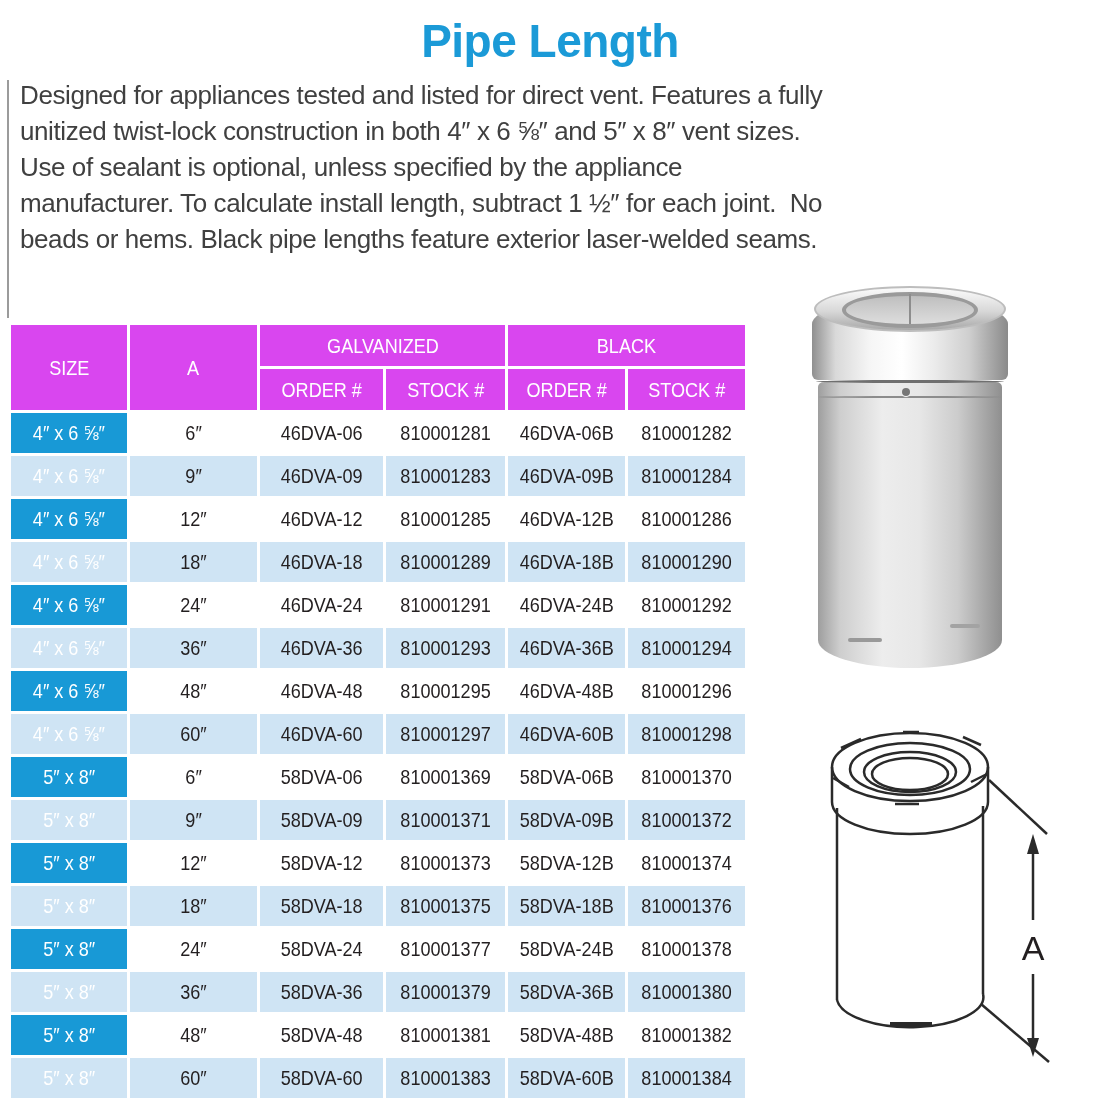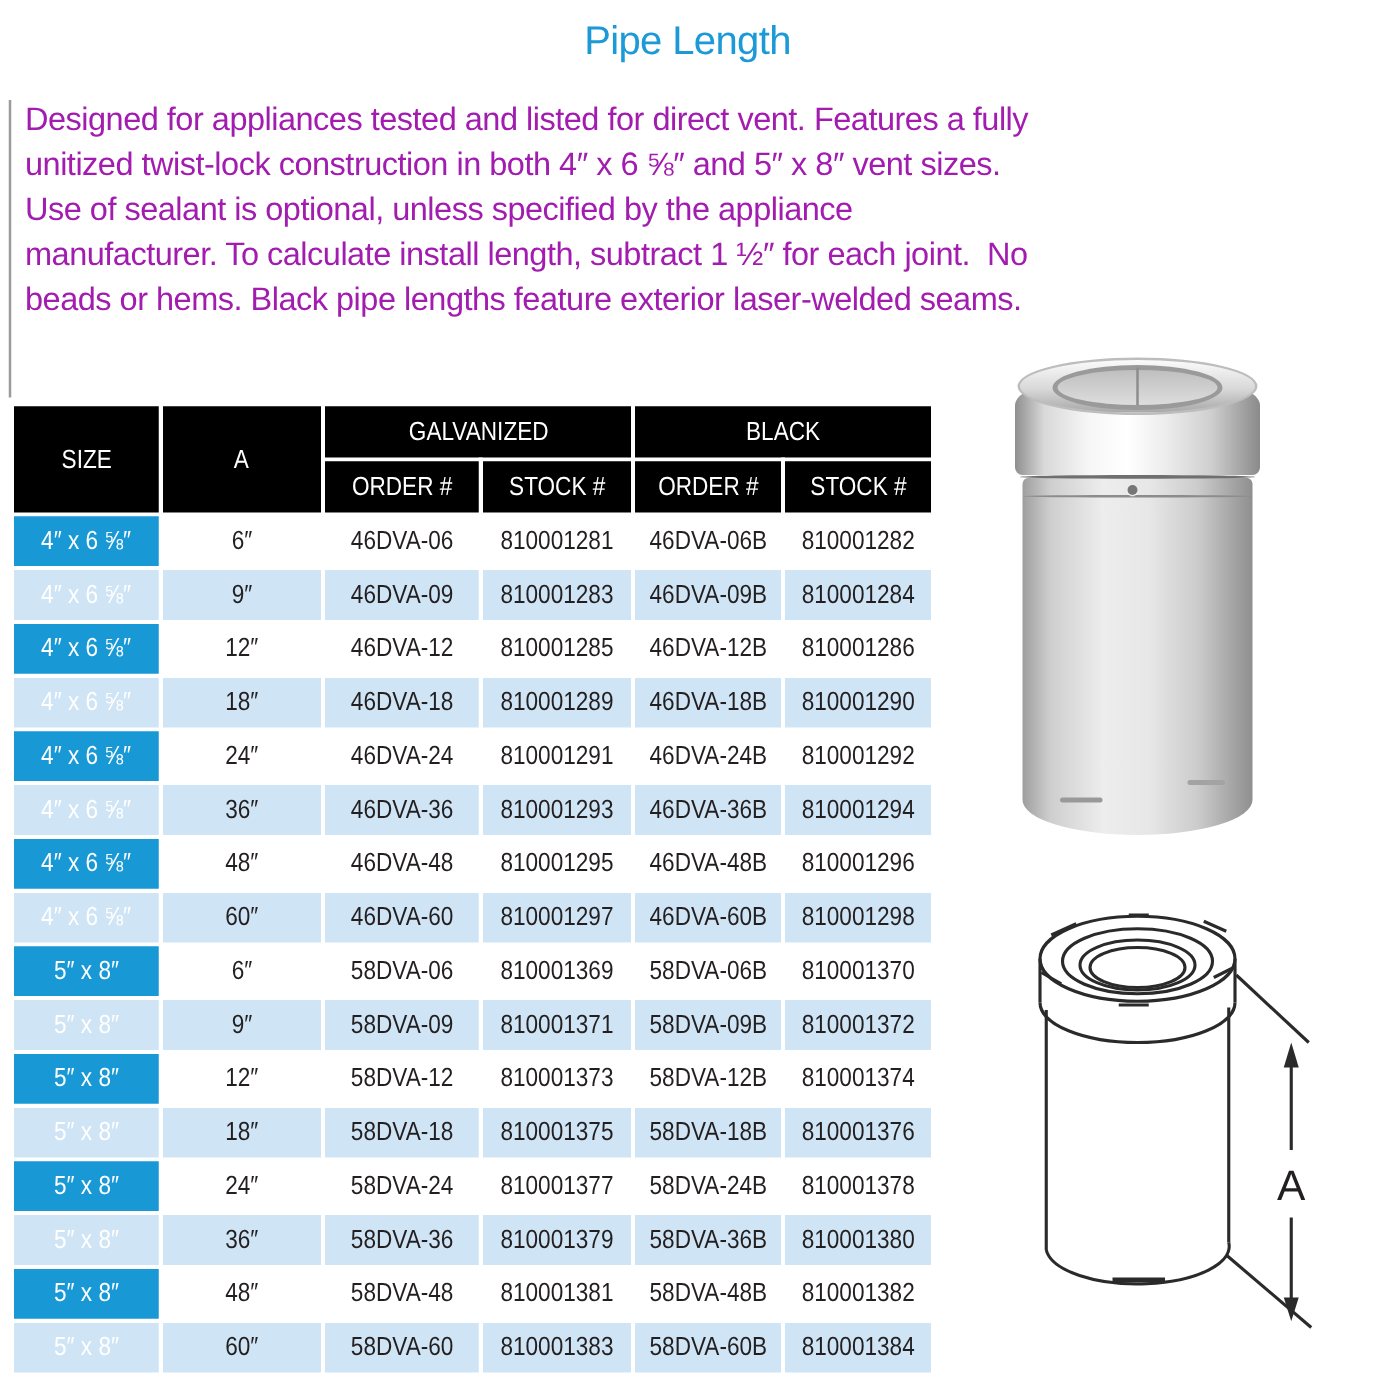--- a/index.html
+++ b/index.html
@@ -4,45 +4,45 @@
 <style>
   html,body{margin:0;padding:0;}
   body{
     width:1100px;height:1100px;position:relative;background:#ffffff;
     font-family:"Liberation Sans", sans-serif;color:#231f20;overflow:hidden;
   }
 
   
   .page-title{
     position:absolute;top:14px;left:0;width:100%;margin:0;
-    text-align:center;font-size:32px;font-weight:400;color:#1b9ad7;
+    text-align:center;font-size:46px;font-weight:700;color:#1b9ad7;
     letter-spacing:-0.5px;
   }
 
   
   .left-rule{
     position:absolute;left:7px;top:80px;width:2px;height:238px;background:#9b9b9b;
   }
   .description{
     position:absolute;left:20px;top:77px;width:812px;margin:0;
-    font-size:26px;line-height:36px;letter-spacing:-0.4px;color:#a21caf;
+    font-size:26px;line-height:36px;letter-spacing:-0.4px;color:#404040;
     white-space:pre-wrap;
   }
 
   
   table.spec{
     position:absolute;left:8px;top:322px;width:737px;
     border-collapse:collapse;table-layout:fixed;
   }
   table.spec th, table.spec td{
     border:3px solid #ffffff;text-align:center;vertical-align:middle;padding:0;
     overflow:hidden;
   }
   table.spec thead th{
-    background:#000000;color:#ffffff;font-weight:400;font-size:21px;
+    background:#d946ef;color:#ffffff;font-weight:400;font-size:21px;
   }
   table.spec thead tr{height:44px;}
   table.spec tbody tr{height:43px;}
   table.spec tbody td{background:#ffffff;font-size:21px;color:#231f20;}
   table.spec tbody tr.alt td{background:#cfe4f4;}
   table.spec tbody td.size-cell{background:#1899d6;color:#ffffff;text-align:center;}
   .cond{display:inline-block;transform:scaleX(0.86);transform-origin:center;white-space:nowrap;}
 
   
   .photo{position:absolute;left:812px;top:280px;width:196px;height:390px;}

